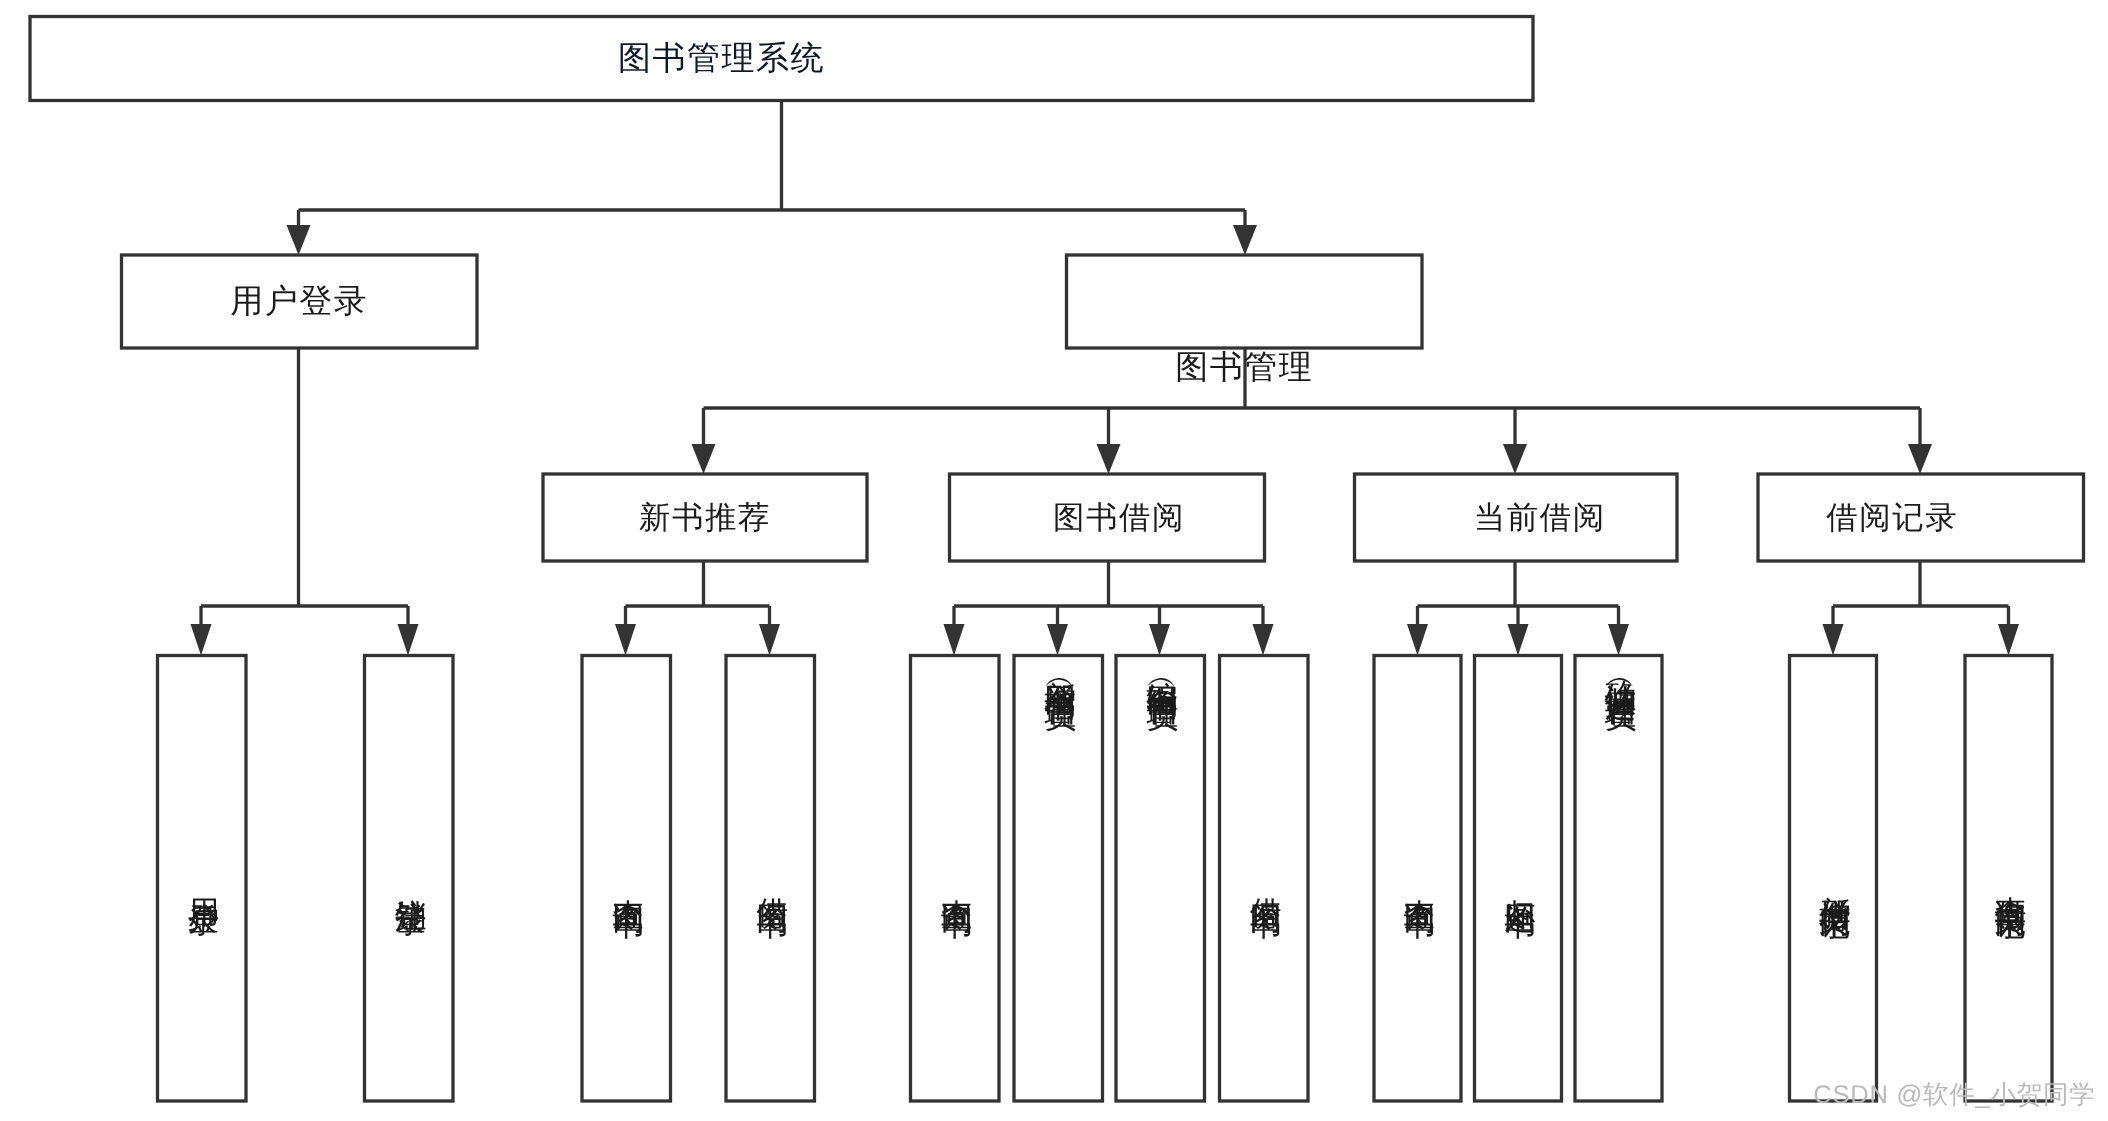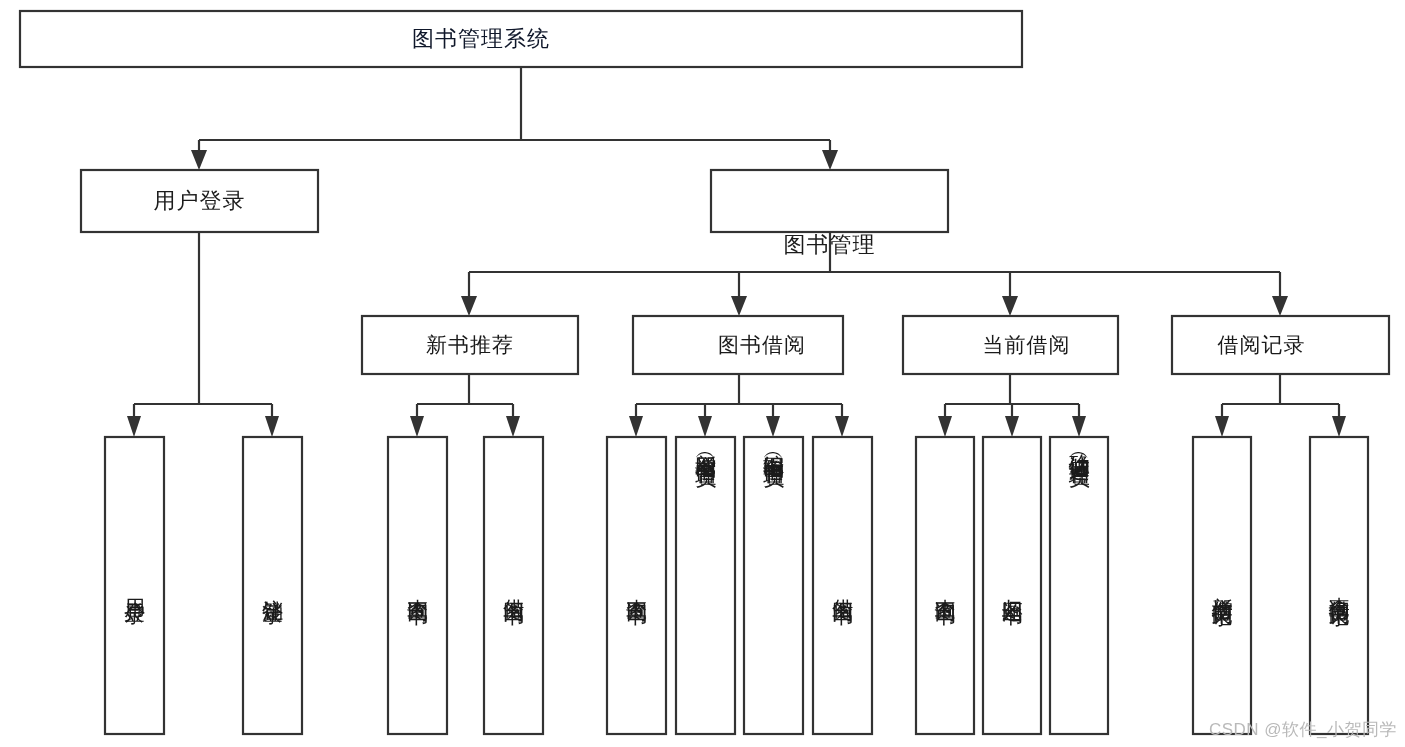--- a/index.html
+++ b/index.html
@@ -166,21 +166,21 @@
   </svg>
 
   <div style="position:absolute;left:20px;top:11px;width:922px;height:56px;display:flex;align-items:center;justify-content:center;font-size:22px;color:#0f172a;letter-spacing:1px;">图书管理系统</div>
 
   <div style="position:absolute;left:81px;top:170px;width:237px;height:62px;display:flex;align-items:center;justify-content:center;font-size:22px;color:#1b1b1b;letter-spacing:1px;">用户登录</div>
 
   <div style="position:absolute;left:711px;top:170px;width:237px;height:62px;display:flex;align-items:center;justify-content:center;font-size:22px;color:#1b1b1b;letter-spacing:1px;margin-top:44px;">图书管理</div>
 
   <div style="position:absolute;left:362px;top:316px;width:216px;height:58px;display:flex;align-items:center;justify-content:center;font-size:21px;color:#1b1b1b;letter-spacing:1px;">新书推荐</div>
 
-  <div style="position:absolute;left:633px;top:316px;width:226px;height:58px;display:flex;align-items:center;justify-content:center;font-size:21px;color:#1b1b1b;letter-spacing:1px;padding-left:16px;">图书借阅</div>
+  <div style="position:absolute;left:633px;top:316px;width:226px;height:58px;display:flex;align-items:center;justify-content:center;font-size:21px;color:#1b1b1b;letter-spacing:1px;">图书借阅</div>
 
   <div style="position:absolute;left:903px;top:316px;width:247px;height:58px;display:flex;align-items:center;justify-content:center;font-size:21px;color:#1b1b1b;letter-spacing:1px;">当前借阅</div>
 
   <div style="position:absolute;left:1172px;top:316px;width:179px;height:58px;display:flex;align-items:center;justify-content:center;font-size:21px;color:#1b1b1b;letter-spacing:1px;">借阅记录</div>
 
   <div class="vtext-wrap" style="left:105px;top:437px;width:59px;height:297px;">用户登录</div>
 
   <div class="vtext-wrap" style="left:243px;top:437px;width:59px;height:297px;">注销登录</div>
 
   <div class="vtext-wrap" style="left:388px;top:437px;width:59px;height:297px;">查询图书</div>

